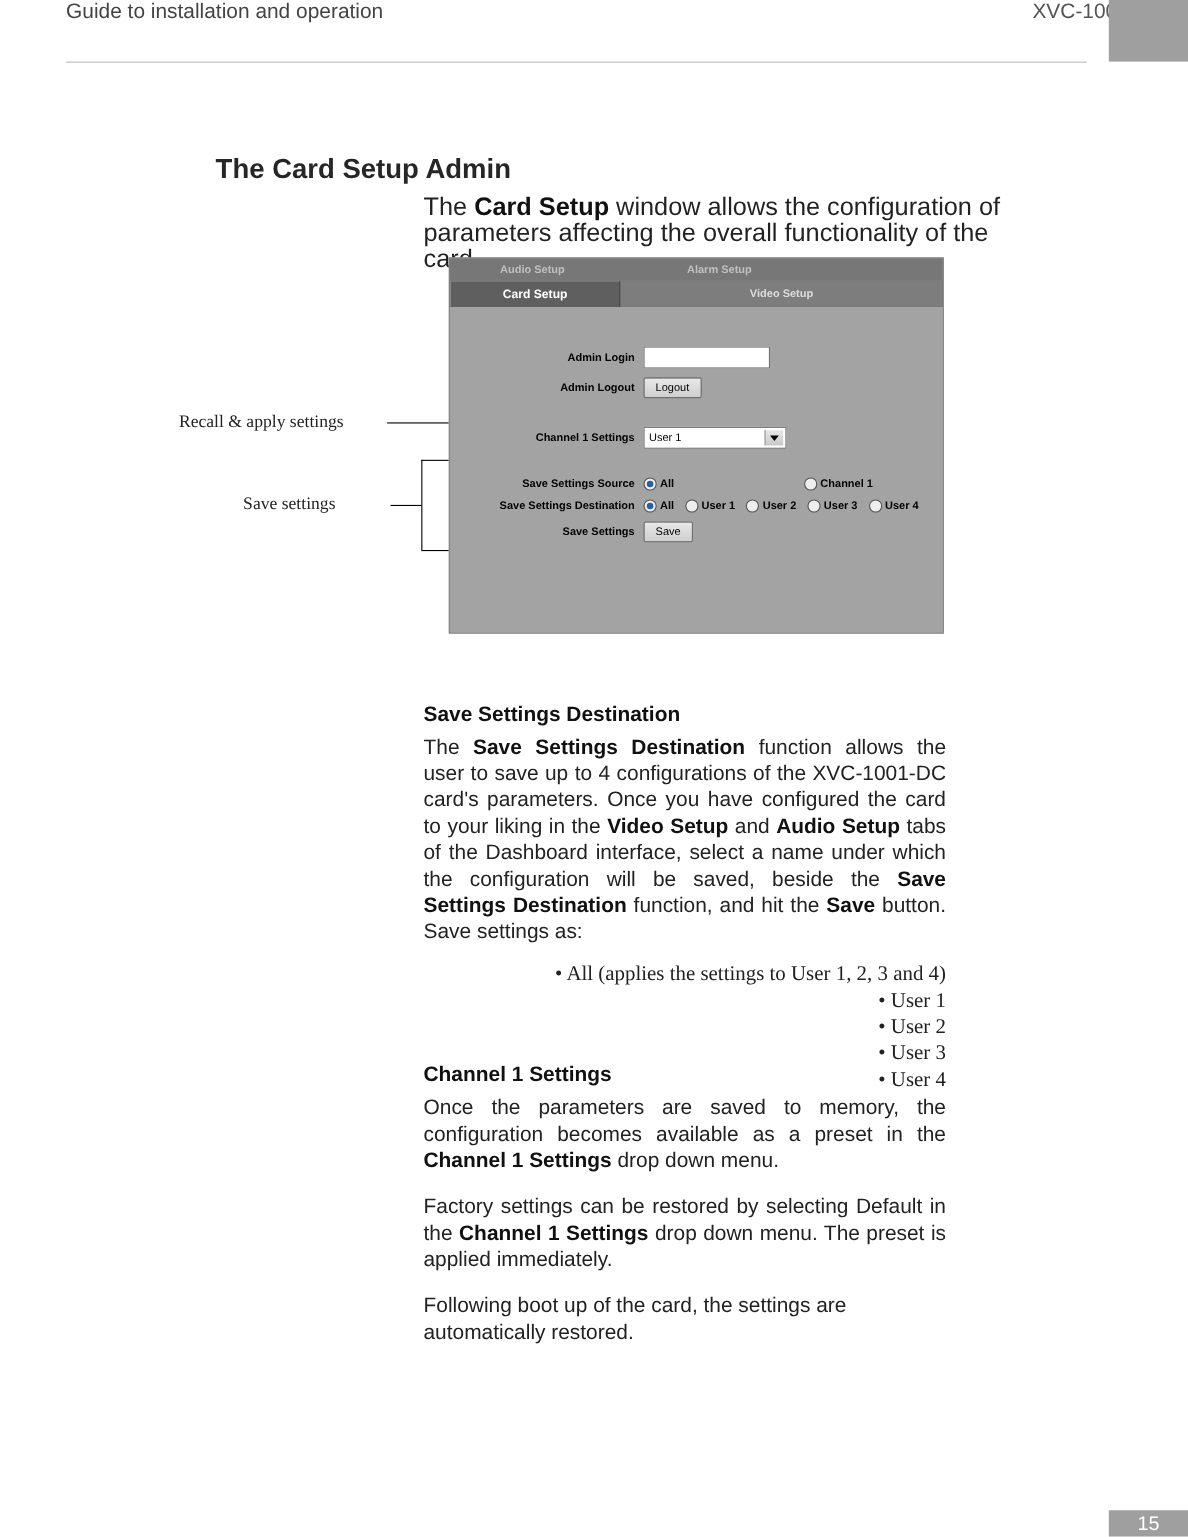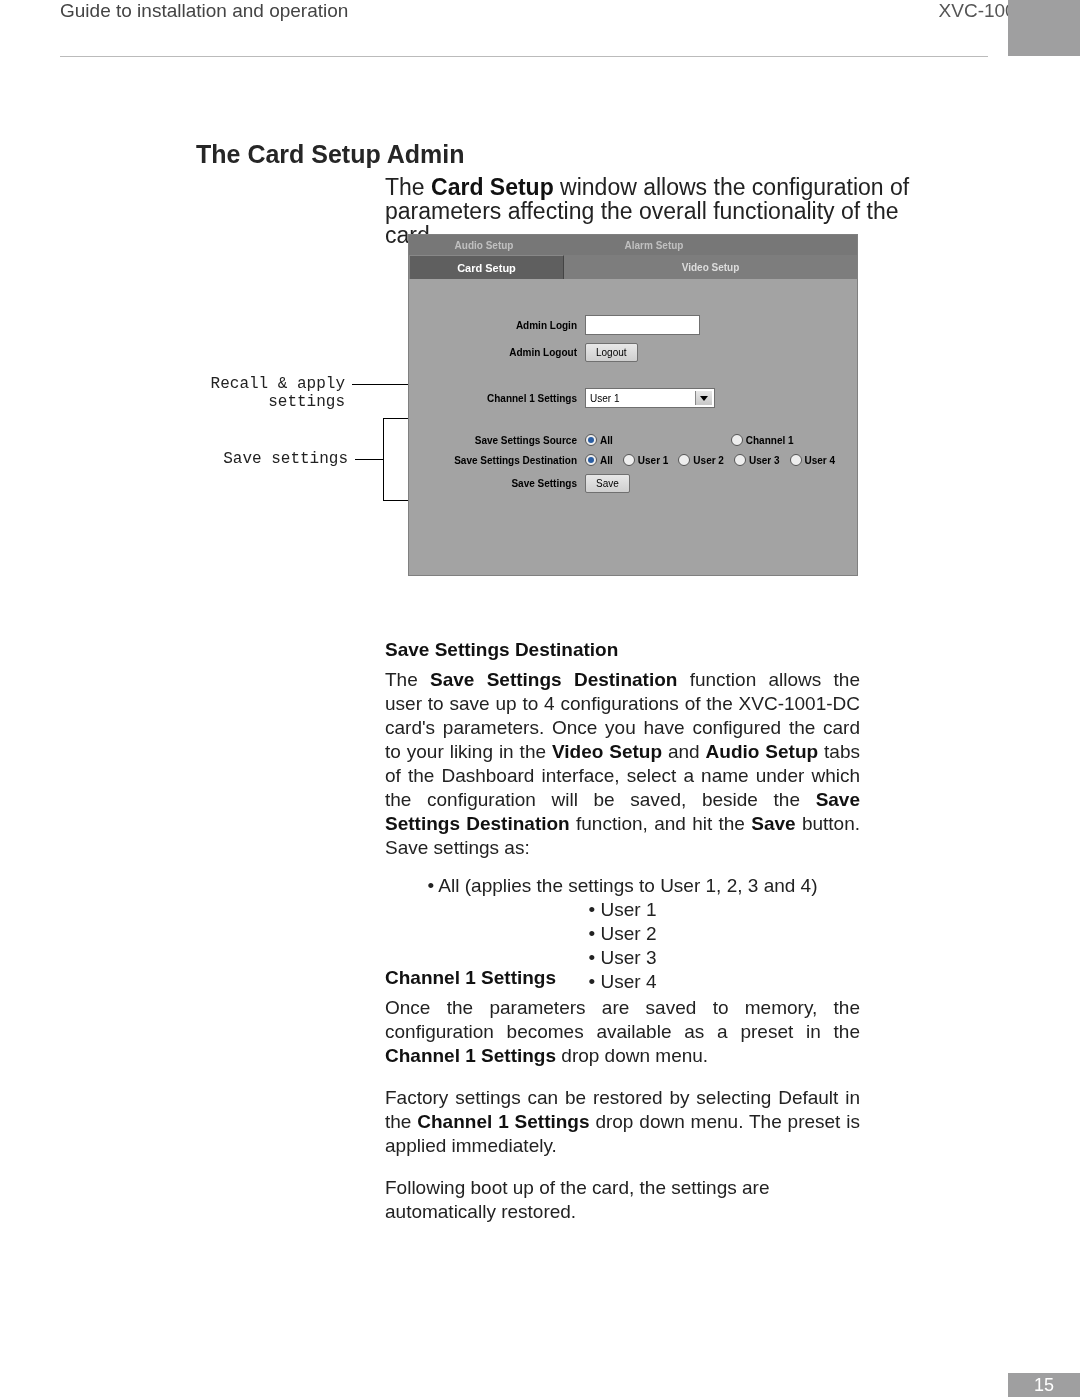--- a/index.html
+++ b/index.html
@@ -59,22 +59,22 @@
     color: #222;
     font-family: "Helvetica Neue", Arial, sans-serif;
     font-weight: 300;
   }
   .intro b { font-weight: 700; color:#111;}
   
   .callout {
     position: absolute;
     font-size: 16px;
     color: #222;
-    text-align: right;
-    font-family: Liberation Mono, monospace;
+    text-align: center;
+    font-family: Liberation Serif, serif;
     font-weight: 300;
   }
   .callout-line {
     position: absolute;
     border-top: 1px solid #000;
     height: 0;
   }
   .callout-brace {
     position: absolute;
     border-left: 1px solid #000;
@@ -225,21 +225,21 @@
     font-weight: 300;
   }
   .body-text b { font-weight: 700; color:#111;}
   .subhead {
     font-size: 19px;
     font-weight: bold;
     color: #111;
     margin-bottom: 6px;
     text-align: left;
   }
-  .bullets { margin: 14px 0 0 0; text-align:center;}
+  .bullets { margin: 14px 0 0 0; text-align:right;font-family:Liberation Serif, serif;}
   .bullets div::before { content: "• "; }
   
   .pageno {
     position: absolute;
     right: 0; bottom: 0;
     width: 72px; height: 24px;
     background: #9f9fa0;
     color: #fff;
     font-size: 18px;
     display: flex;

